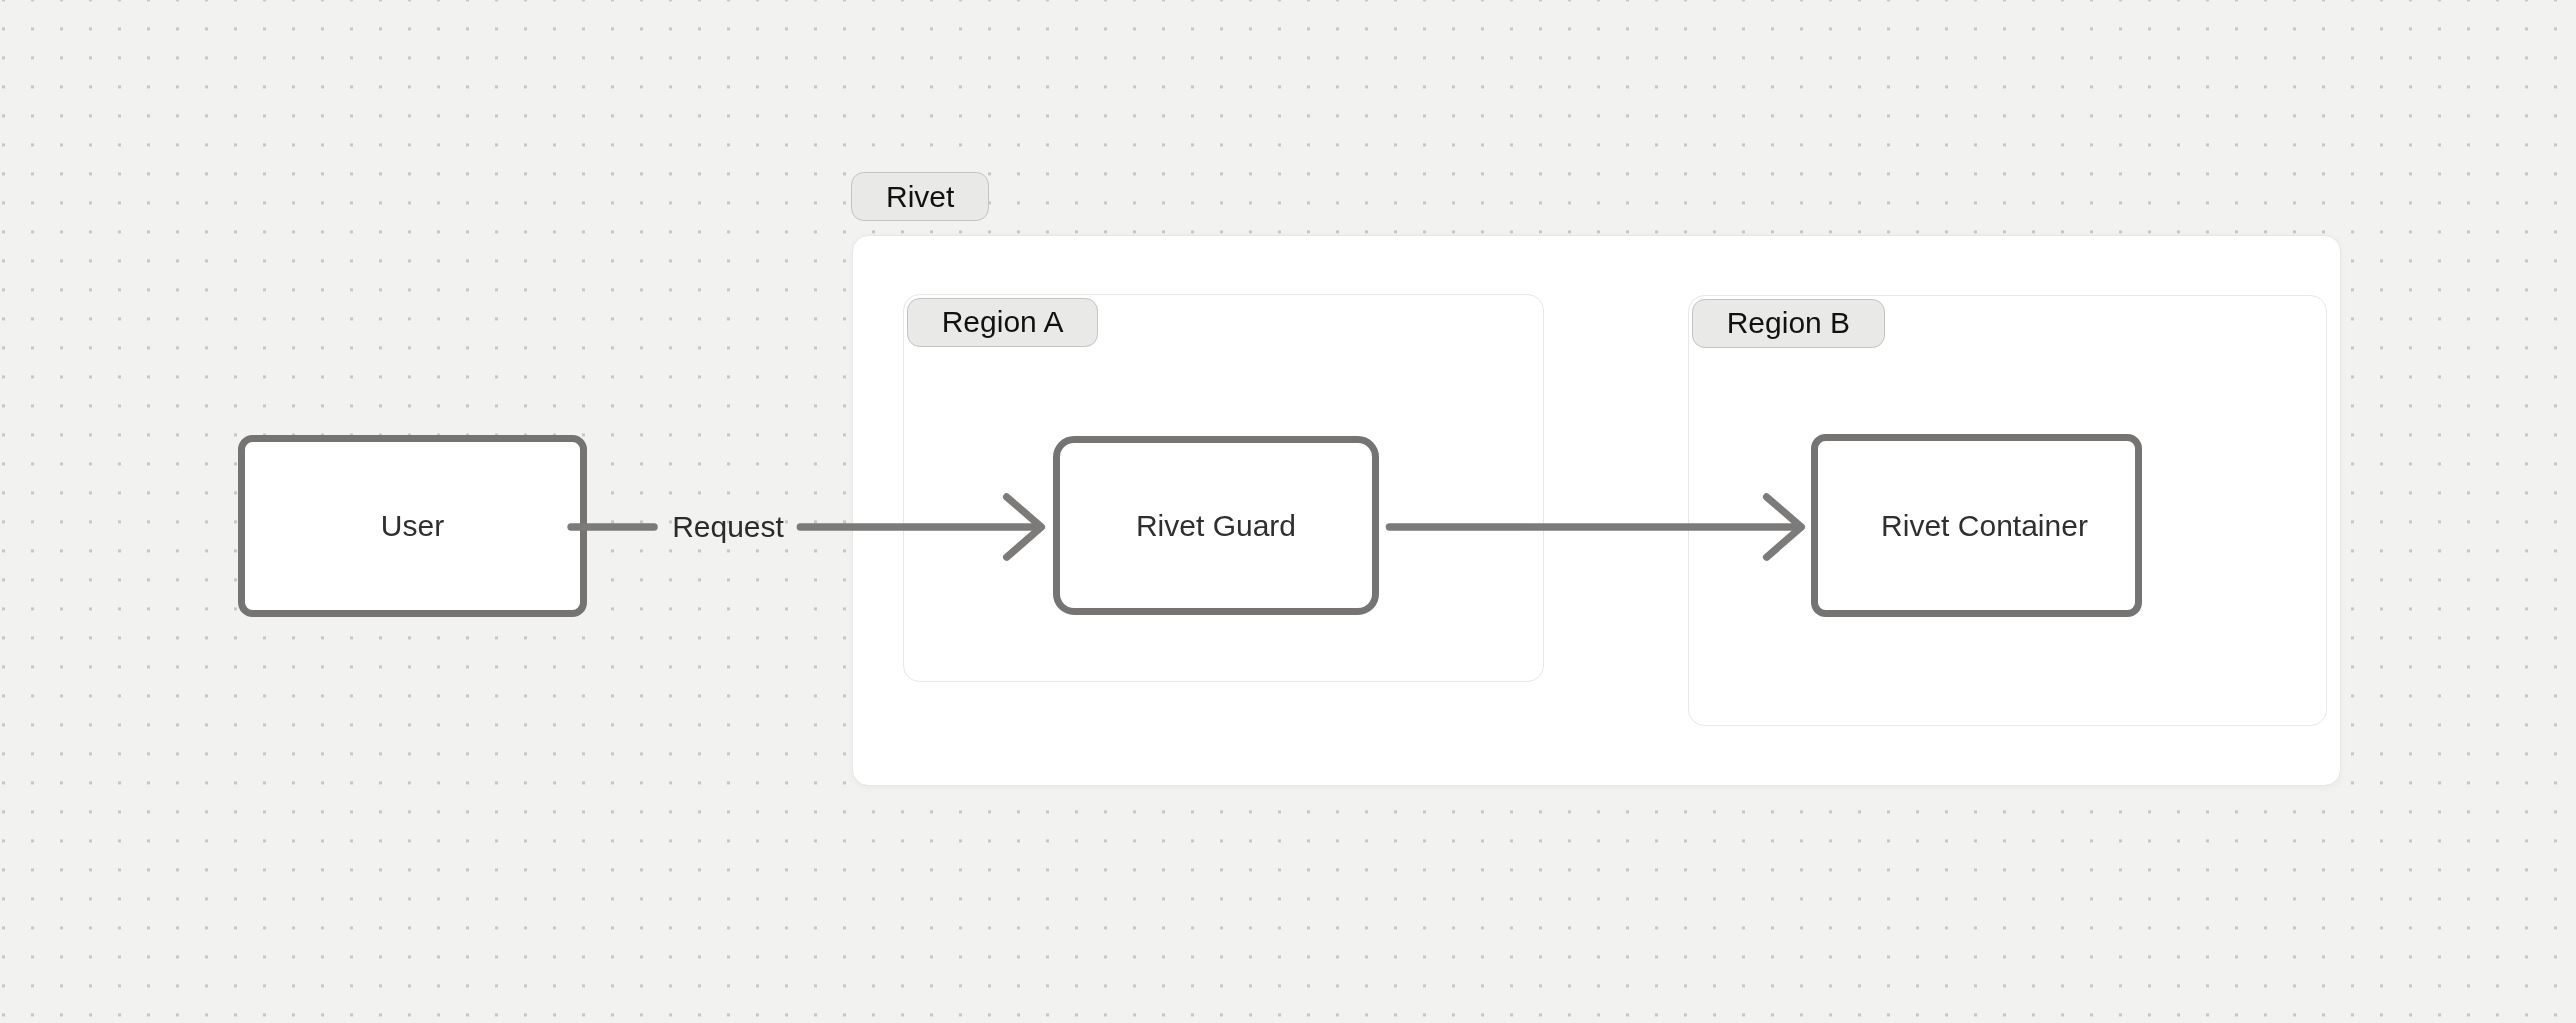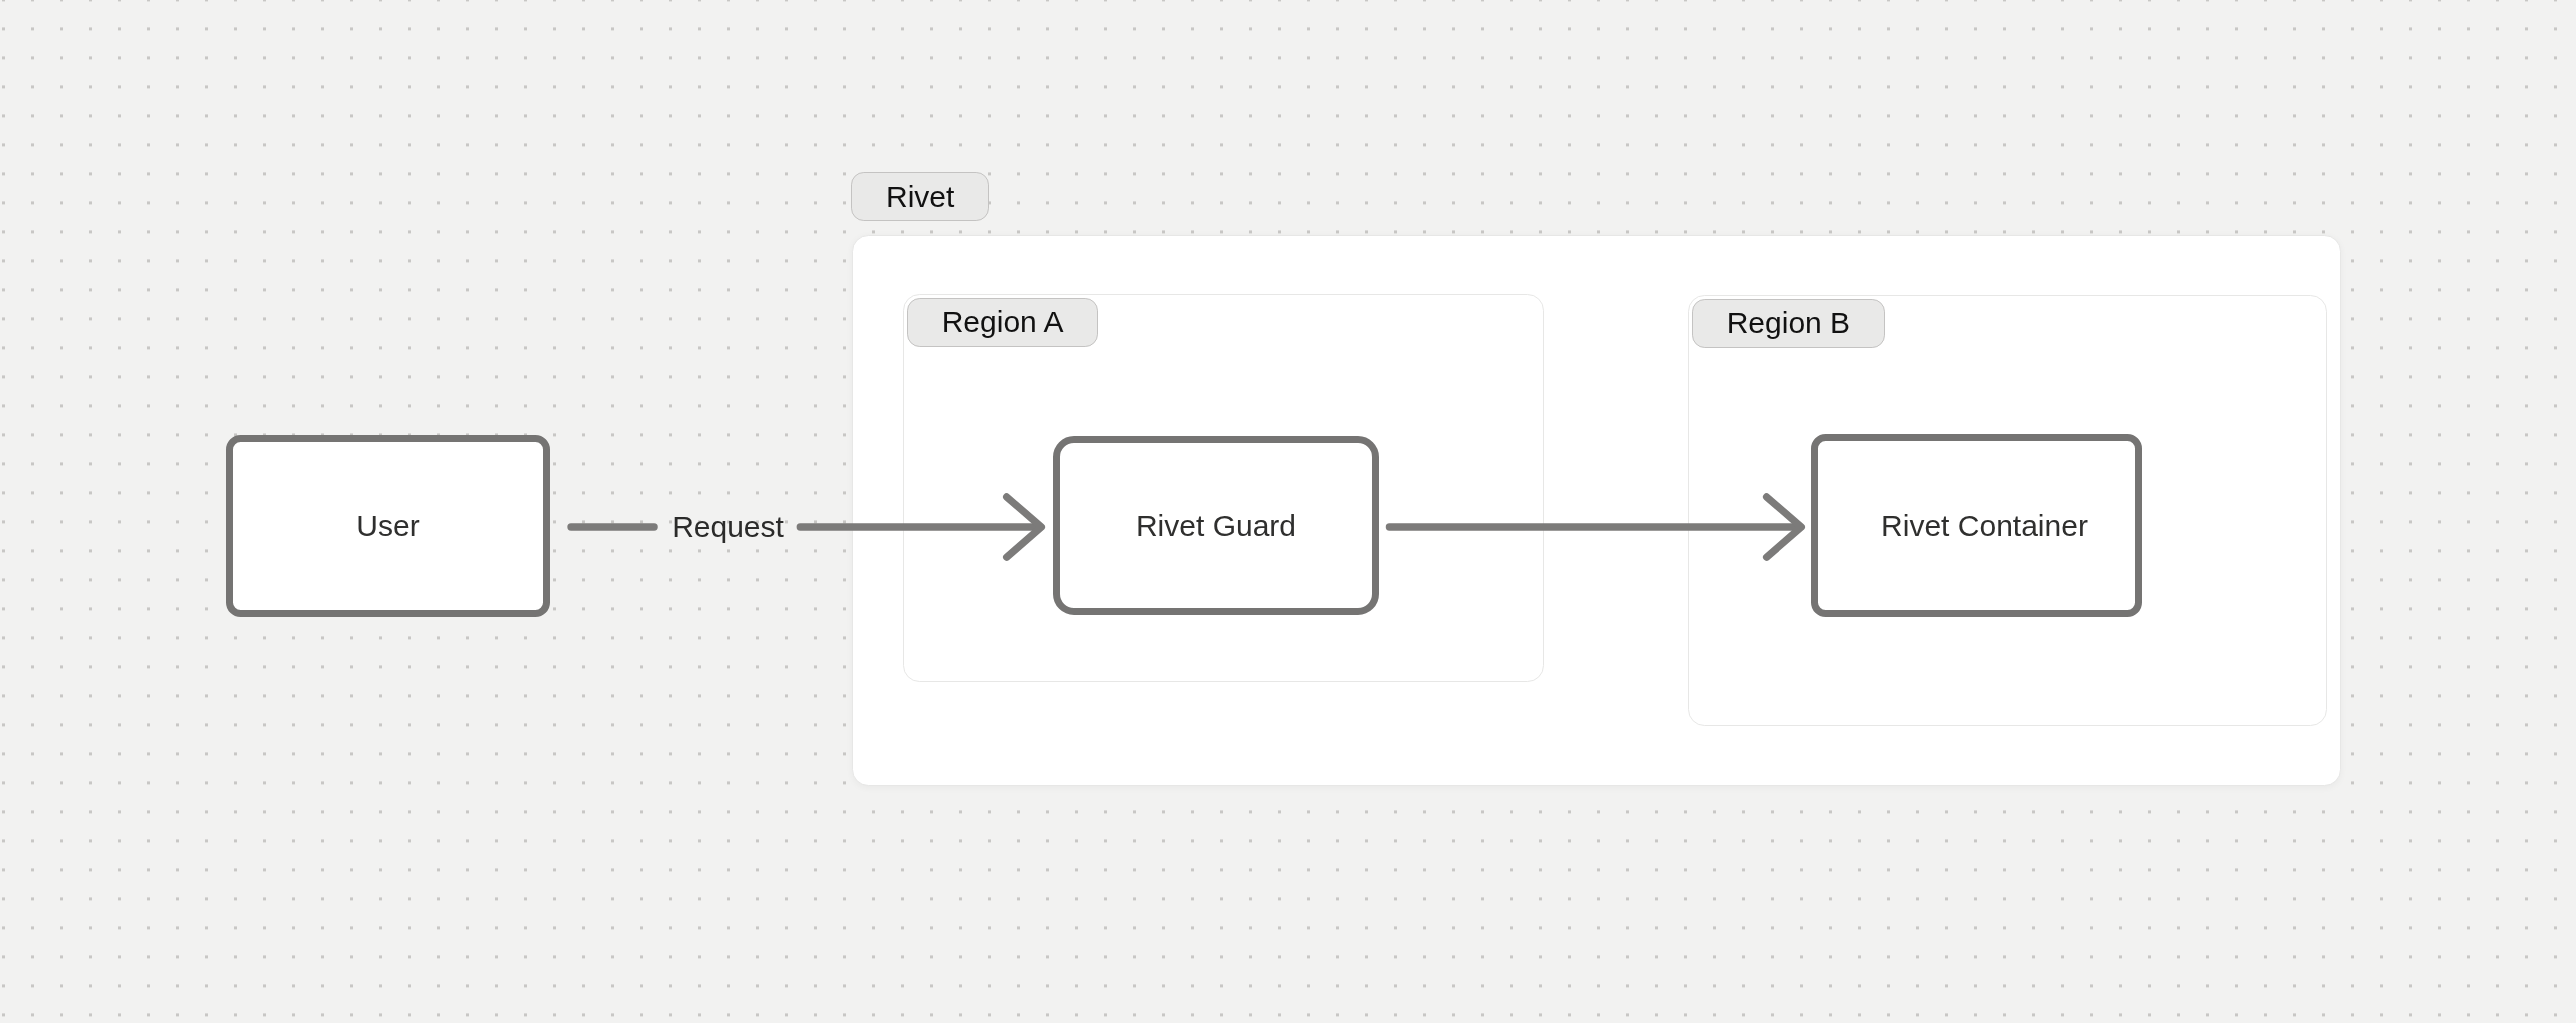--- a/index.html
+++ b/index.html
@@ -95,23 +95,23 @@
     align-items: center;
     justify-content: center;
     background: var(--node_bg);
     border: 7.3px solid var(--node_border);
     border-radius: 14.6px;
     font-size: 30px;
     color: var(--node_text);
     white-space: nowrap;
   }
   .node-user {
-    left: 226px;
+    left: 238px;
     top: 435px;
-    width: 324px;
+    width: 349px;
     height: 182px;
   }
   .node-guard {
     left: 1053px;
     top: 436px;
     width: 326px;
     height: 179px;
     border-radius: 21px;
   }
   .node-container {

